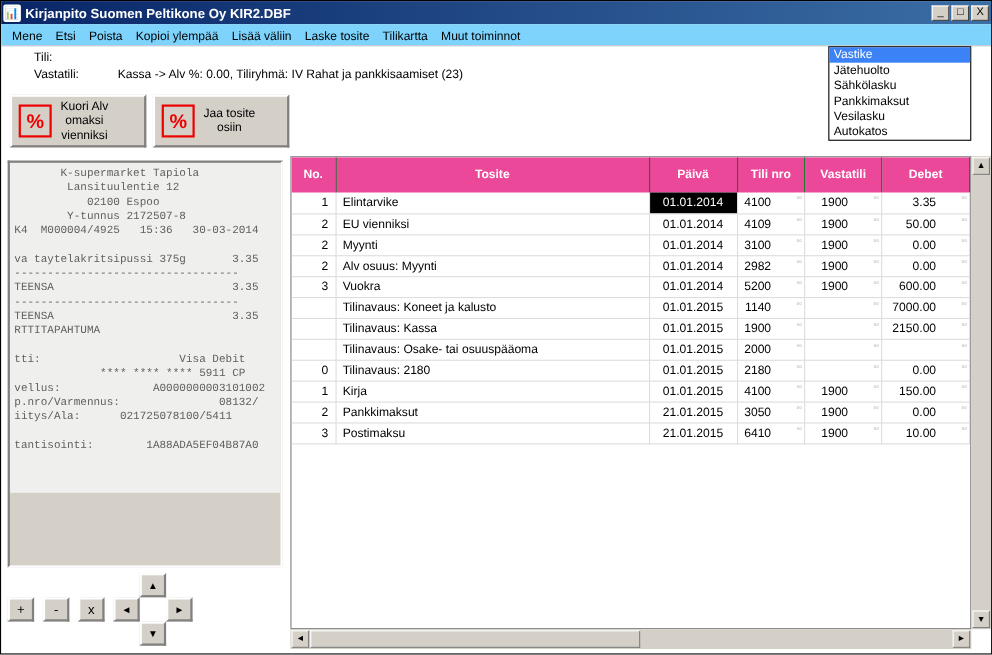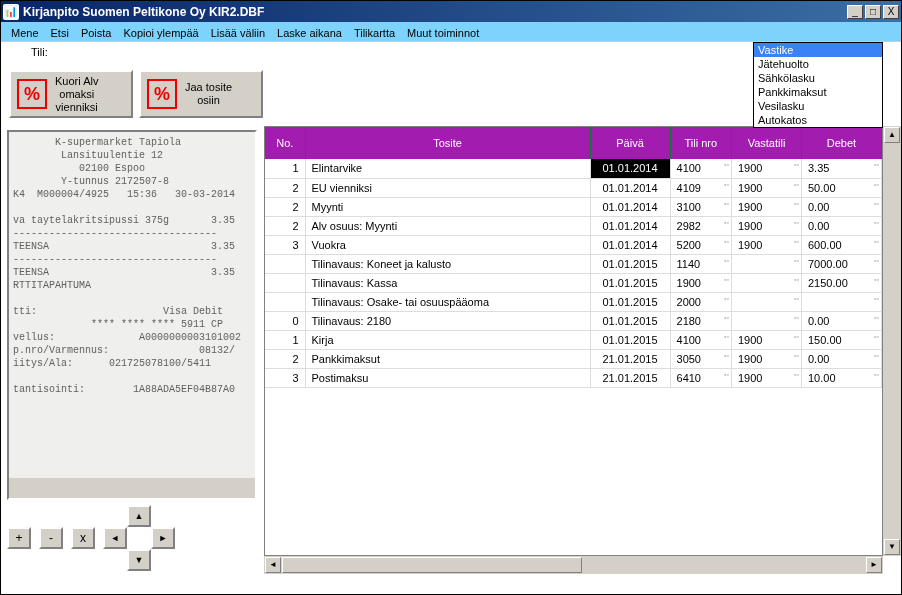--- a/index.html
+++ b/index.html
@@ -23,39 +23,39 @@
 
 .btnbar { display: flex; gap: 6px; padding: 4px 8px 8px 8px; }
 .bigbtn { width: 124px; height: 48px; background: #d4d0c8; border: 2px solid #fff; border-right-color: #808080; border-bottom-color: #808080; display: flex; align-items: center; gap: 8px; padding: 4px 6px; cursor: pointer; }
 .bigbtn .pcticon { width: 30px; height: 30px; border: 2px solid #e00; color: #e00; display: flex; align-items: center; justify-content: center; font-size: 18px; font-weight: bold; }
 .bigbtn .txt { text-align: center; line-height: 13px; }
 
 .mainarea { display: flex; height: 448px; }
 
 .leftpane { width: 262px; padding: 4px 6px; display: flex; flex-direction: column; }
 .receiptbox { flex: 1; background: #d4d0c8; border: 2px solid #808080; border-right-color: #fff; border-bottom-color: #fff; overflow: hidden; position: relative; }
-.receipt { position: absolute; left: 0; top: 0; width: 260px; height: 346px; background: #efefed; font-family: "Courier New", monospace; font-size: 10px; line-height: 13px; padding: 4px 4px; color: #606060; white-space: pre; }
+.receipt { position: absolute; left: 0; top: 0; width: 260px; height: 300px; background: #efefed; font-family: "Courier New", monospace; font-size: 10px; line-height: 13px; padding: 4px 4px; color: #606060; white-space: pre; }
 
 .navpad { height: 70px; display: flex; align-items: center; gap: 8px; padding-top: 6px; }
 .smallbtn { width: 24px; height: 22px; background: #d4d0c8; border: 2px solid #fff; border-right-color: #808080; border-bottom-color: #808080; text-align: center; line-height: 18px; cursor: pointer; font-size: 12px; }
 .arrowpad { display: grid; grid-template-columns: 24px 24px 24px; grid-template-rows: 22px 22px 22px; }
 .arrowpad .smallbtn { font-size: 9px; }
 .arrowpad .up { grid-column: 2; grid-row: 1; }
 .arrowpad .lt { grid-column: 1; grid-row: 2; }
 .arrowpad .rt { grid-column: 3; grid-row: 2; }
 .arrowpad .dn { grid-column: 2; grid-row: 3; }
 
 .gridpane { flex: 1; position: relative; border-left: 1px solid transparent; }
 .gridwrap { position: absolute; left: 0; top: 0; right: 18px; bottom: 18px; overflow: hidden; border: 1px solid #808080; background: #fff; }
 .gridtable { border-collapse: collapse; width: 100%; }
-.gridtable th { background: #a21caf; color: #fff; font-weight: normal; padding: 4px 6px; border-right: 1px solid #0b7a2c; height: 32px; }
+.gridtable th { background: #ec4899; color: #fff; font-weight: bold; padding: 4px 6px; border-right: 1px solid #0b7a2c; height: 32px; }
 .gridtable td { padding: 1px 6px; border-right: 1px solid #ddd; border-bottom: 1px solid #ddd; height: 19px; white-space: nowrap; }
 .gridtable td.num { text-align: right; }
 .gridtable td.date { text-align: center; }
-.gridtable td.pad { position: relative; padding-right: 30px; }
+.gridtable td.pad { text-align: right; position: relative; padding-right: 30px; }
 .gridtable td .sq { position: absolute; right: 2px; top: 2px; font-size: 7px; color: #888; }
 .gridtable td.selected { background: #000; color: #fff; }
 
 .vscroll { position: absolute; right: 0; top: 0; bottom: 18px; width: 18px; background: #d4d0c8; }
 .vscroll .btn, .hscroll .btn { width: 16px; height: 16px; background: #d4d0c8; border: 1px solid #fff; border-right-color: #808080; border-bottom-color: #808080; position: absolute; text-align: center; line-height: 14px; font-size: 8px; cursor: pointer; }
 .vscroll .up { top: 1px; left: 1px; }
 .vscroll .dn { bottom: 1px; left: 1px; }
 .hscroll { position: absolute; left: 0; right: 18px; bottom: 0; height: 18px; background: #d4d0c8; }
 .hscroll .lt { left: 1px; top: 1px; }
 .hscroll .rt { right: 1px; top: 1px; }
@@ -71,28 +71,32 @@
   <span class="winbtn">□</span>
   <span class="winbtn">X</span>
 </div>
 
 <div class="menubar">
   <span class="mitem">Mene</span>
   <span class="mitem">Etsi</span>
   <span class="mitem">Poista</span>
   <span class="mitem">Kopioi ylempää</span>
   <span class="mitem">Lisää väliin</span>
-  <span class="mitem">Laske aikana</span>
+  <span class="mitem">Laske tosite</span>
   <span class="mitem">Tilikartta</span>
   <span class="mitem">Muut toiminnot</span>
 </div>
 
 <div class="infobar">
   <div class="row">
     <span class="lbl">Tili:</span>
+  </div>
+  <div class="row">
+    <span class="lbl">Vastatili:</span>
+    <span>Kassa -&gt; Alv %: 0.00, Tiliryhmä: IV Rahat ja pankkisaamiset  (23)</span>
   </div>
 </div>
 
 <div class="top-right-list" id="sidelist">
     <div class="li sel">Vastike</div>
     <div class="li">Jätehuolto</div>
     <div class="li">Sähkölasku</div>
     <div class="li">Pankkimaksut</div>
     <div class="li">Vesilasku</div>
     <div class="li">Autokatos</div>

